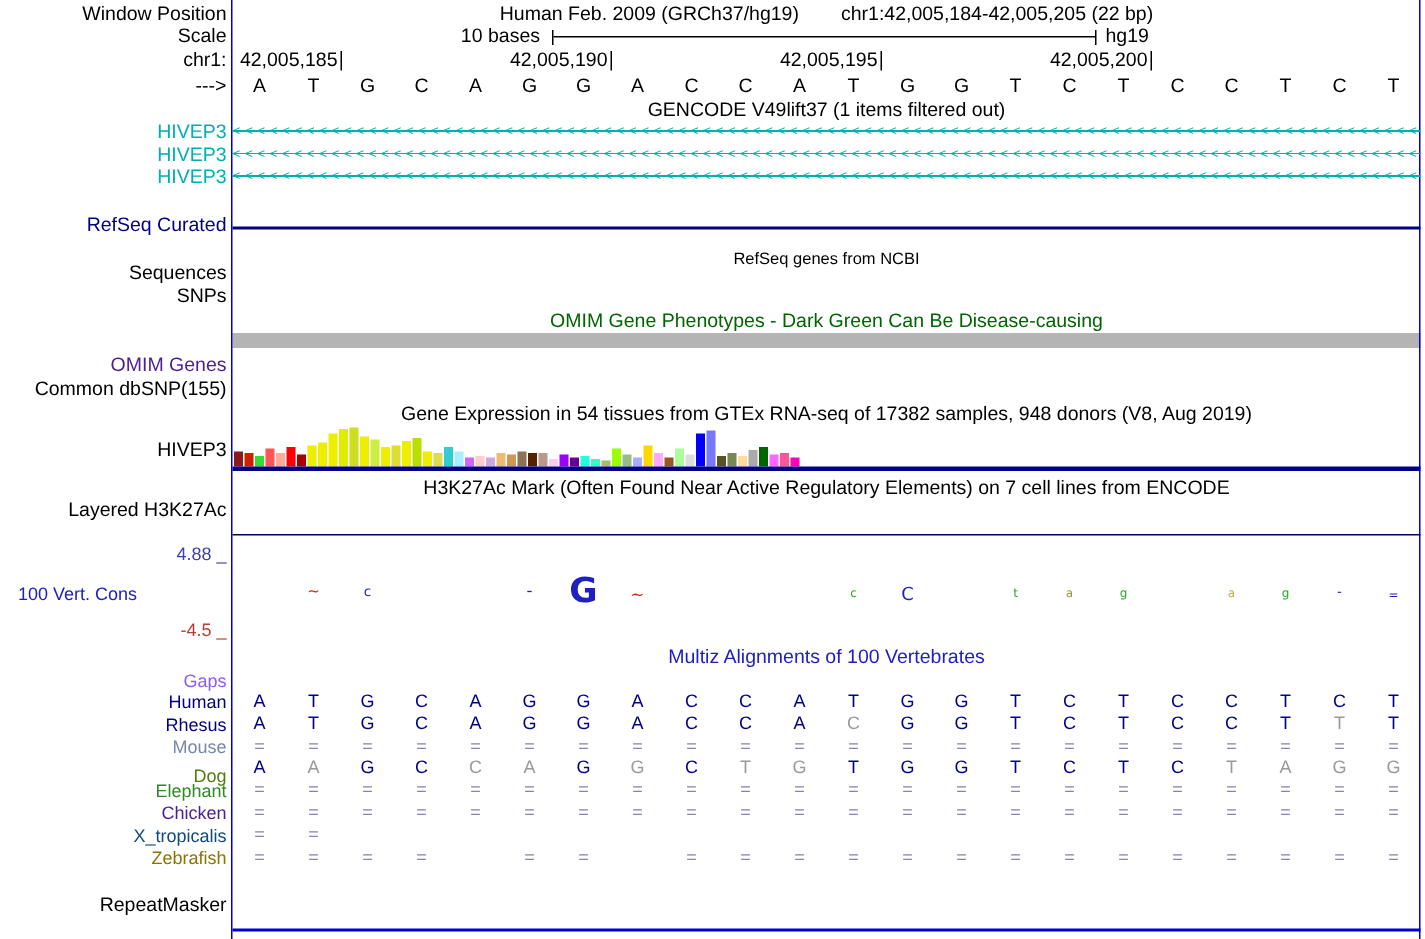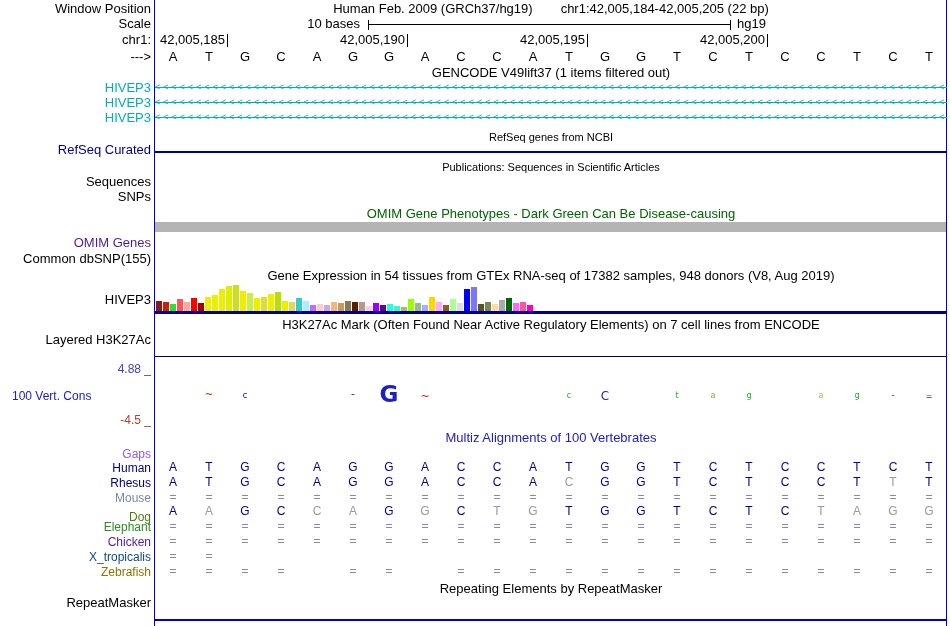--- a/index.html
+++ b/index.html
@@ -1,21 +1,21 @@
 <!DOCTYPE html>
 <html><head>
 <meta charset="utf-8">
 <style>
   *{margin:0;padding:0;box-sizing:border-box;}
   html,body{background:#fff;}
   #root{position:relative;width:950px;height:626px;background:#fff;overflow:hidden;
         font-family:"Liberation Sans",sans-serif;font-size:13px;color:#000;}
   .lbl{position:absolute;right:799px;white-space:nowrap;text-align:right;line-height:14px;}
   .center-hdr{position:absolute;left:155px;width:792px;text-align:center;white-space:nowrap;line-height:14px;}
-  .sm{font-size:11px;}
+  .sm{font-size:11px;margin-top:36px;}
   .navy{color:#000080;}
   .green{color:#006400;}
   .seq-grid{position:absolute;left:155px;width:792px;display:grid;grid-template-columns:repeat(22,36px);}
   .seq-cell{text-align:center;line-height:14px;font-size:13px;}
   .mz .seq-cell{font-size:12px;}
   #ruler-row{position:absolute;left:155px;top:33px;width:792px;height:15px;}
   .tick-label{position:absolute;top:0;line-height:14px;}
   .tick-mark{position:absolute;top:1px;width:1px;height:13px;background:#000;}
   #scale-value{position:absolute;right:590px;top:17px;line-height:14px;}
   #scale-ruler{position:absolute;left:368px;top:20px;width:363px;height:10px;
@@ -89,21 +89,20 @@
       <span class="seq-cell">C</span>
       <span class="seq-cell">T</span>
     </div>
 
   <div id="gencode-header" class="center-hdr" style="top:66px">GENCODE V49lift37 (1 items filtered out)</div>
 
   <div id="refseq-header" class="center-hdr sm" style="top:130px">RefSeq genes from NCBI</div>
   <div id="refseq-label" class="lbl navy" style="top: 143px; color: rgb(0, 0, 128);">RefSeq Curated</div>
   <div id="refseq-line" class="hline" style="top:151px;height:2px;background:#000080"></div>
 
-  <div class="center-hdr sm" style="top:160px">Publications: Sequences in Scientific Articles</div>
   <div class="lbl" style="top:175px">Sequences</div>
   <div class="lbl" style="top:190px">SNPs</div>
 
   <div id="omim-header" class="center-hdr green" style="top: 207px; color: rgb(0, 100, 0);">OMIM Gene Phenotypes - Dark Green Can Be Disease-causing</div>
   <div id="omim-label" class="lbl green" style="top: 236px; color: #4c1d95;">OMIM Genes</div>
   <div id="omim-bar" class="hline" style="top:222px;height:10px;background:#b4b4b4"></div>
 
   <div class="lbl" style="top:252px">Common dbSNP(155)</div>
 
   <div class="center-hdr" style="top:269px">Gene Expression in 54 tissues from GTEx RNA-seq of 17382 samples, 948 donors (V8, Aug 2019)</div>
@@ -186,21 +185,20 @@
       <span class="logo-glyph" style="left: 666px; bottom: 12px; font-size: 8px; color: rgb(187, 170, 68);">a</span>
       <span class="logo-glyph" style="left: 702px; bottom: 12px; font-size: 8px; color: rgb(34, 170, 34);">g</span>
       <span class="logo-glyph" style="left: 738px; bottom: 12px; font-size: 9px; color: rgb(32, 32, 192);">-</span>
       <span class="logo-glyph" style="left: 774px; bottom: 11px; font-size: 8px; color: rgb(32, 32, 192);">=</span>
     </div>
   <div id="phylop-min" class="lbl" style="top: 413px; font-size: 12px; color: rgb(176, 64, 48);">-4.5 _</div>
 
   <div id="multiz-header" class="center-hdr" style="top: 431px; color: rgb(32, 32, 192);">Multiz Alignments of 100 Vertebrates</div>
   <div id="gaps-label" class="lbl sp-lbl" style="top: 447px; color: #8b5cf6;">Gaps</div>
 
-  <div class="center-hdr" style="top:582px">Repeating Elements by RepeatMasker</div>
   <div class="lbl" style="top:596px">RepeatMasker</div>
   <div class="hline" style="top:619px;height:2px;background:#0000cd"></div>
 
   <div class="vline" style="left:154px"></div>
   <div class="vline" style="left:946px"></div>
 <div class="lbl gene-lbl" style="top: 81px; color: rgb(0, 176, 176);">HIVEP3</div>
     <div class="gene-line" style="top: 81px; color: rgb(0, 176, 176);">&lt;&lt;&lt;&lt;&lt;&lt;&lt;&lt;&lt;&lt;&lt;&lt;&lt;&lt;&lt;&lt;&lt;&lt;&lt;&lt;&lt;&lt;&lt;&lt;&lt;&lt;&lt;&lt;&lt;&lt;&lt;&lt;&lt;&lt;&lt;&lt;&lt;&lt;&lt;&lt;&lt;&lt;&lt;&lt;&lt;&lt;&lt;&lt;&lt;&lt;&lt;&lt;&lt;&lt;&lt;&lt;&lt;&lt;&lt;&lt;&lt;&lt;&lt;&lt;&lt;&lt;&lt;&lt;&lt;&lt;&lt;&lt;&lt;&lt;&lt;&lt;&lt;&lt;&lt;&lt;&lt;&lt;&lt;&lt;&lt;&lt;&lt;&lt;&lt;&lt;&lt;&lt;&lt;&lt;&lt;&lt;&lt;&lt;&lt;&lt;&lt;&lt;&lt;&lt;&lt;&lt;&lt;&lt;&lt;&lt;</div>
     <div class="lbl gene-lbl" style="top: 96px; color: rgb(0, 176, 176);">HIVEP3</div>
     <div class="gene-line" style="top: 96px; color: rgb(0, 176, 176);">&lt;&lt;&lt;&lt;&lt;&lt;&lt;&lt;&lt;&lt;&lt;&lt;&lt;&lt;&lt;&lt;&lt;&lt;&lt;&lt;&lt;&lt;&lt;&lt;&lt;&lt;&lt;&lt;&lt;&lt;&lt;&lt;&lt;&lt;&lt;&lt;&lt;&lt;&lt;&lt;&lt;&lt;&lt;&lt;&lt;&lt;&lt;&lt;&lt;&lt;&lt;&lt;&lt;&lt;&lt;&lt;&lt;&lt;&lt;&lt;&lt;&lt;&lt;&lt;&lt;&lt;&lt;&lt;&lt;&lt;&lt;&lt;&lt;&lt;&lt;&lt;&lt;&lt;&lt;&lt;&lt;&lt;&lt;&lt;&lt;&lt;&lt;&lt;&lt;&lt;&lt;&lt;&lt;&lt;&lt;&lt;&lt;&lt;&lt;&lt;&lt;&lt;&lt;&lt;&lt;&lt;&lt;&lt;&lt;&lt;</div>
     <div class="lbl gene-lbl" style="top: 111px; color: rgb(0, 176, 176);">HIVEP3</div>

